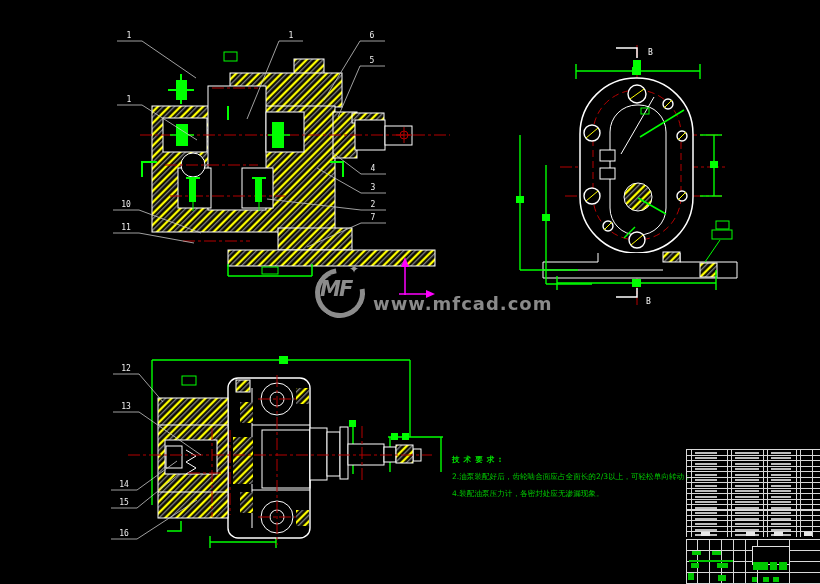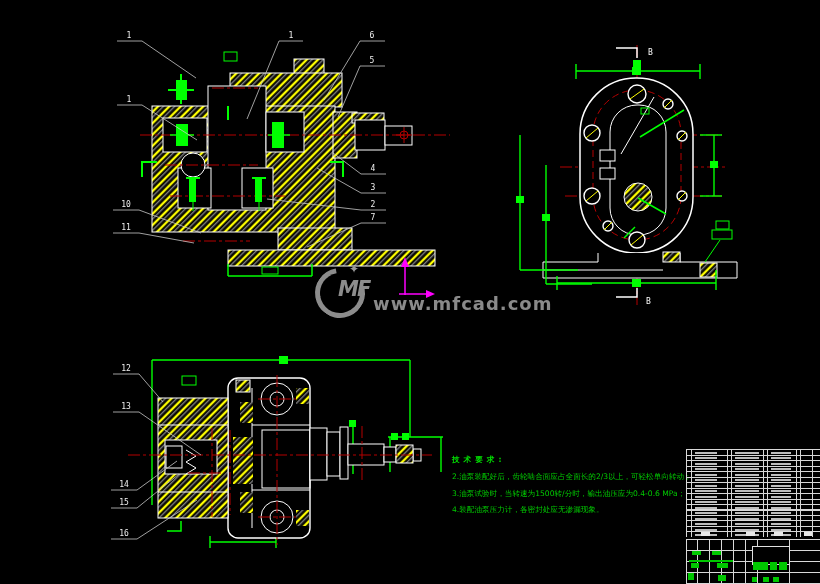--- a/index.html
+++ b/index.html
@@ -6,21 +6,21 @@
   body{width:820px;height:584px;position:relative;overflow:hidden;
        font-family:"DejaVu Sans",sans-serif;}
   #canvas{position:absolute;left:0;top:0;width:820px;height:584px;}
   svg text{font-family:"DejaVu Sans Mono",monospace;}
 
   
   .wm{position:absolute;left:313px;top:254px;width:215px;height:60px;color:#8c8c8c;}
   .wm-logo{position:absolute;left:0;top:12px;width:52px;height:46px;}
   .wm-ring{position:absolute;left:2px;top:2px;width:40px;height:40px;border:5px solid #8c8c8c;
            border-radius:50%;border-top-color:transparent;transform:rotate(35deg);}
-  .wm-mf{position:absolute;left:25px;top:11px;font-size:21px;font-weight:bold;font-style:italic;
+  .wm-mf{position:absolute;left:7px;top:11px;font-size:21px;font-weight:bold;font-style:italic;
          letter-spacing:-2px;color:#8c8c8c;}
   .wm-spark{position:absolute;left:36px;top:-4px;font-size:12px;color:#9a9a9a;}
   .wm-brand{position:absolute;left:58px;top:0px;font-size:32px;font-weight:bold;
             letter-spacing:9px;color:#8a8a8a;white-space:nowrap;}
   .wm-url{position:absolute;left:60px;top:39px;font-size:18px;font-weight:bold;
           letter-spacing:1px;color:#8a8a8a;white-space:nowrap;}
 
   
   .tech{position:absolute;left:452px;top:428px;width:250px;color:#00cc00;margin-top:24px;}
   .tech-title{margin:0 0 6px 58px;font-size:11px;font-weight:bold;letter-spacing:4px;color:#00dd00;}
@@ -324,21 +324,20 @@
     <div class="wm-ring"></div>
     <span class="wm-mf">MF</span>
     <span class="wm-spark">✦</span>
   </div>
   <div class="wm-url">www.mfcad.com</div>
 </div>
 
 <div class="tech">
   <p class="tech-title">技术要求:</p>
   <p>2.油泵装配好后，齿轮啮合面应占全面长的2/3以上，可轻松单向转动；</p>
-  <p>3.油泵试验时，当转速为1500转/分时，输出油压应为0.4-0.6 MPa；</p>
   <p>4.装配油泵压力计，各密封处应无渗漏现象。</p>
 </div>
 
 <div class="tblock">
   <div class="bom">
     <div class="vline" style="left:0;height:88px"></div>
     <div class="vline" style="left:5px;height:88px"></div>
     <div class="vline" style="left:41px;height:88px"></div>
     <div class="vline" style="left:45px;height:88px"></div>
     <div class="vline" style="left:77px;height:88px"></div>

